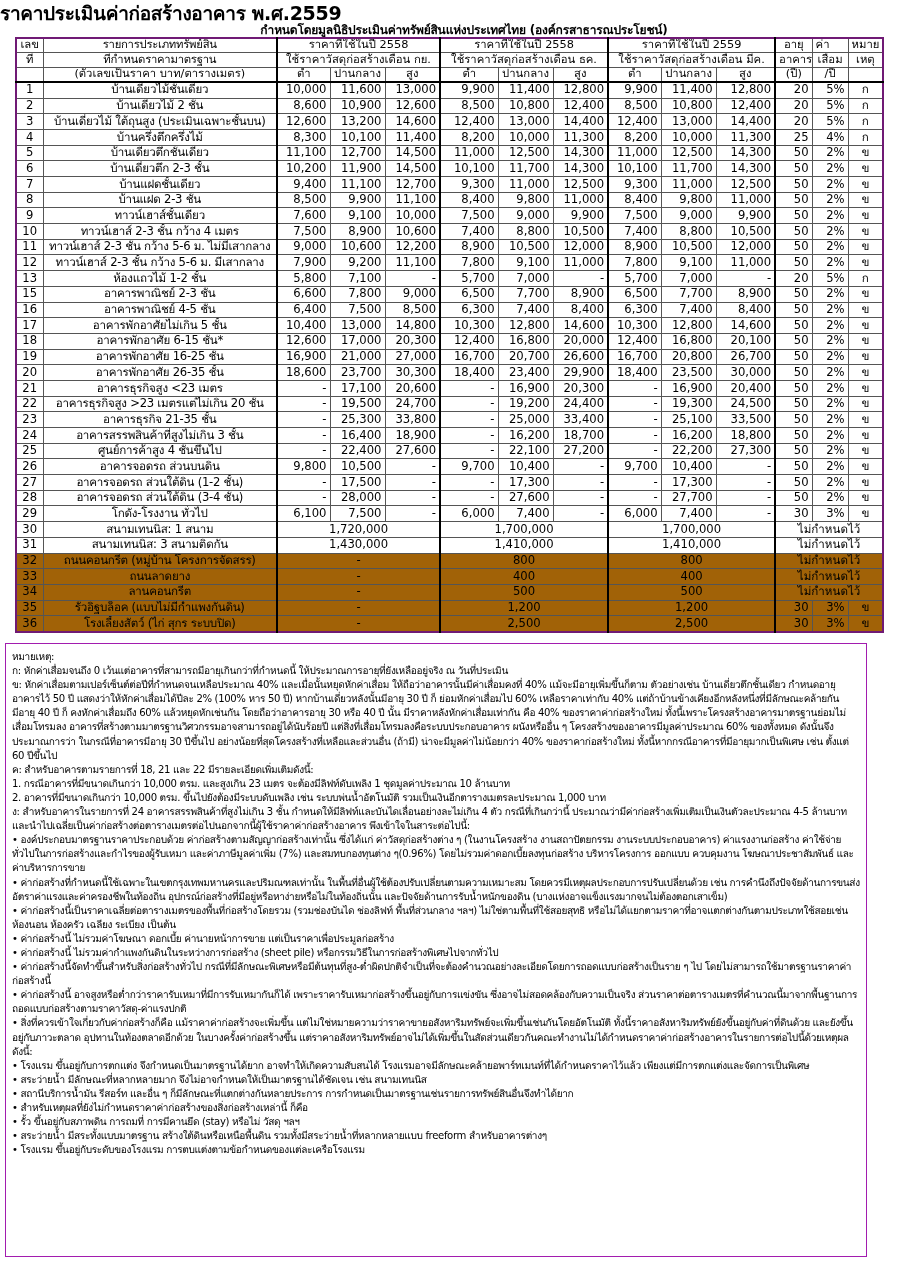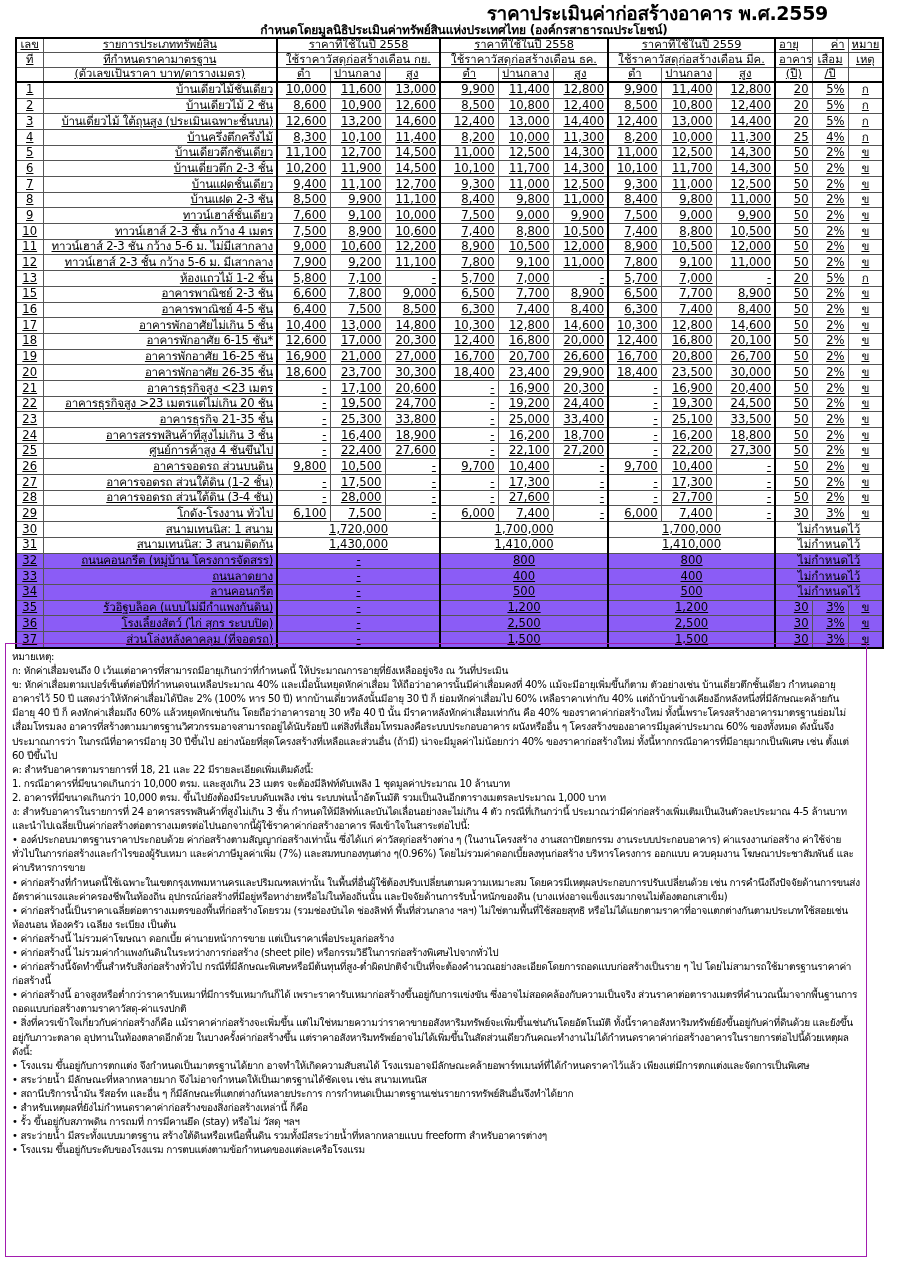--- a/index.html
+++ b/index.html
@@ -1,27 +1,27 @@
 <!DOCTYPE html>
 <html><head>
 <meta charset="utf-8">
 <style>
   html,body{margin:0;padding:0;background:#fff;}
   body{width:900px;height:1273px;position:relative;font-family:"DejaVu Sans","Liberation Sans",sans-serif;color:#000;overflow:hidden;}
-  .title{position:absolute;left:0;top:2px;width:828px;text-align:right;font-size:19px;font-weight:bold;line-height:22px;letter-spacing:-0.3px;}
+  .title{position:absolute;left:0;top:2px;width:828px;text-align:left;font-size:19px;font-weight:bold;line-height:22px;letter-spacing:-0.3px;}
   .subtitle{position:absolute;left:0;top:23px;width:900px;text-align:center;font-size:12px;font-weight:bold;line-height:14px;letter-spacing:-0.2px;padding-left:14px;}
-  table.main{position:absolute;left:15px;top:37px;border-collapse:collapse;table-layout:fixed;width:869px;font-size:11.6px;border:2px solid #000000;text-decoration:underline;}
+  table.main{position:absolute;left:15px;top:37px;border-collapse:collapse;table-layout:fixed;width:869px;font-size:11.6px;border:2px solid #701a75;}
   table.main td{border:1px solid #555;padding:0 3px;height:14.7px;line-height:13.5px;white-space:nowrap;overflow:hidden;}
   table.main thead td{text-align:center;height:13.3px;line-height:12.5px;font-size:11.3px;}
   td.no{text-align:center;}
-  td.nm{text-align:right;letter-spacing:-0.25px;}
+  td.nm{text-align:center;letter-spacing:-0.25px;}
   td.num{text-align:right;}
   td.c{text-align:center;}
   td.bl{border-left:2px solid #000 !important;}
-  tr.gray td{background:#8b5cf6;}
+  tr.gray td{background:#a16207;}
   tr.last td{border-bottom:2px solid #000;}
   thead tr.h3 td{border-bottom:2px solid #000;}
   .notes{position:absolute;left:5px;top:643px;width:848px;height:606px;border:1px solid #a21caf;padding:6px 6px 0 6px;font-size:10.1px;line-height:14.1px;letter-spacing:-0.35px;}
   .notes p{margin:0;}
   .notes .hd{font-weight:normal;}
 </style>
 </head>
 <body>
 
 <div class="title">ราคาประเมินค่าก่อสร้างอาคาร พ.ศ.2559</div>
@@ -44,22 +44,22 @@
       <col style="width:36px">
       <col style="width:35px">
   </colgroup>
   <thead>
     <tr>
       <td>เลข</td>
       <td class="nm">รายการประเภททรัพย์สิน</td>
       <td colspan="3" class="bl">ราคาที่ใช้ในปี 2558</td>
       <td colspan="3" class="bl">ราคาที่ใช้ในปี 2558</td>
       <td colspan="3" class="bl">ราคาที่ใช้ในปี 2559</td>
-      <td class="bl" style="text-align:left">อายุ</td>
-      <td style="text-align:right">ค่า</td>
+      <td class="bl" style="text-align:center">อายุ</td>
+      <td style="text-align:left">ค่า</td>
       <td>หมาย</td>
     </tr>
     <tr>
       <td>ที่</td>
       <td class="nm">ที่กำหนดราคามาตรฐาน</td>
       <td colspan="3" class="bl">ใช้ราคาวัสดุก่อสร้างเดือน กย.</td>
       <td colspan="3" class="bl">ใช้ราคาวัสดุก่อสร้างเดือน ธค.</td>
       <td colspan="3" class="bl">ใช้ราคาวัสดุก่อสร้างเดือน มีค.</td>
       <td class="bl">อาคาร</td>
       <td>เสื่อม</td>
@@ -580,30 +580,20 @@
         <td class="num bl">30</td>
         <td class="num">3%</td>
         <td class="c">ข</td>
       </tr>
       <tr class="gray">
         <td class="no">36</td>
         <td class="nm">โรงเลี้ยงสัตว์ (ไก่ สุกร ระบบปิด)</td>
         <td colspan="3" class="c bl">-</td>
         <td colspan="3" class="c bl">2,500</td>
         <td colspan="3" class="c bl">2,500</td>
-        <td class="num bl">30</td>
-        <td class="num">3%</td>
-        <td class="c">ข</td>
-      </tr>
-      <tr class="gray last">
-        <td class="no">37</td>
-        <td class="nm">ส่วนโล่งหลังคาคลุม (ที่จอดรถ)</td>
-        <td colspan="3" class="c bl">-</td>
-        <td colspan="3" class="c bl">1,500</td>
-        <td colspan="3" class="c bl">1,500</td>
         <td class="num bl">30</td>
         <td class="num">3%</td>
         <td class="c">ข</td>
       </tr>
     </tbody>
 </table>
 
 <div class="notes">
   <p class="hd">หมายเหตุ:</p>
   <div id="notes-body">

